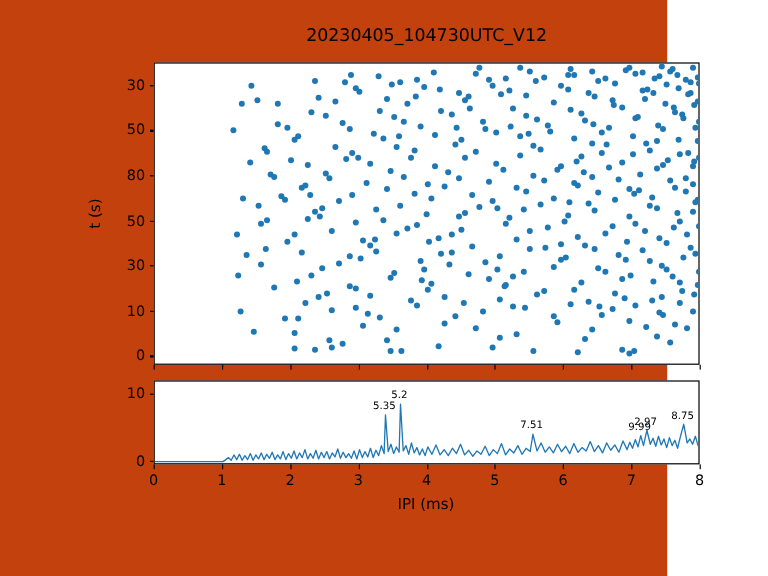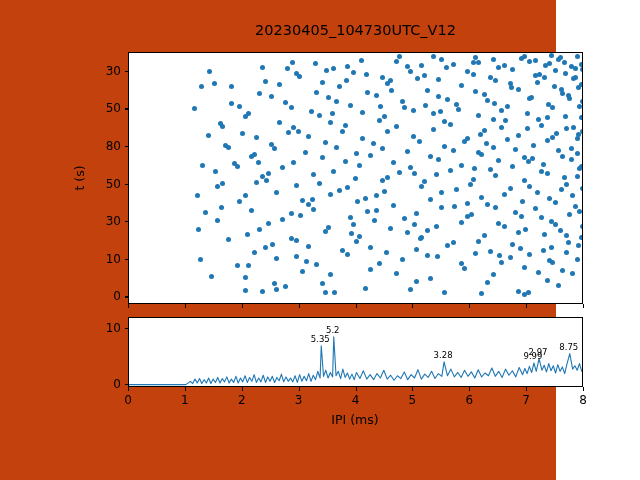--- a/index.html
+++ b/index.html
@@ -603,20 +603,20 @@
       <div class="tick tick-x" style="left: 469.25px; top: 387px;"></div>
       <div class="ticklabel ticklabel-x" style="left: 469.25px; top: 393px;">6</div>
       <div class="tick tick-x" style="left: 526.125px; top: 387px;"></div>
       <div class="ticklabel ticklabel-x" style="left: 526.125px; top: 393px;">7</div>
       <div class="tick tick-x" style="left: 583px; top: 387px;"></div>
       <div class="ticklabel ticklabel-x" style="left: 583px; top: 393px;">8</div>
     </div>
   <div id="peak-labels">
       <div class="peak-label" style="left: 320.237px; top: 333.778px;">5.35</div>
       <div class="peak-label" style="left: 332.75px; top: 324.889px;">5.2</div>
-      <div class="peak-label" style="left: 443.087px; top: 349.889px;">3.28</div>
+      <div class="peak-label" style="left: 443.087px; top: 349.889px;">7.51</div>
       <div class="peak-label" style="left: 532.95px; top: 351px;">9.99</div>
       <div class="peak-label" style="left: 538.069px; top: 346.556px;">2.97</div>
       <div class="peak-label" style="left: 568.781px; top: 341.556px;">8.75</div>
     </div>
   <div id="xlabel-hist">IPI (ms)</div>
 
 </div>
 
 </body></html>

